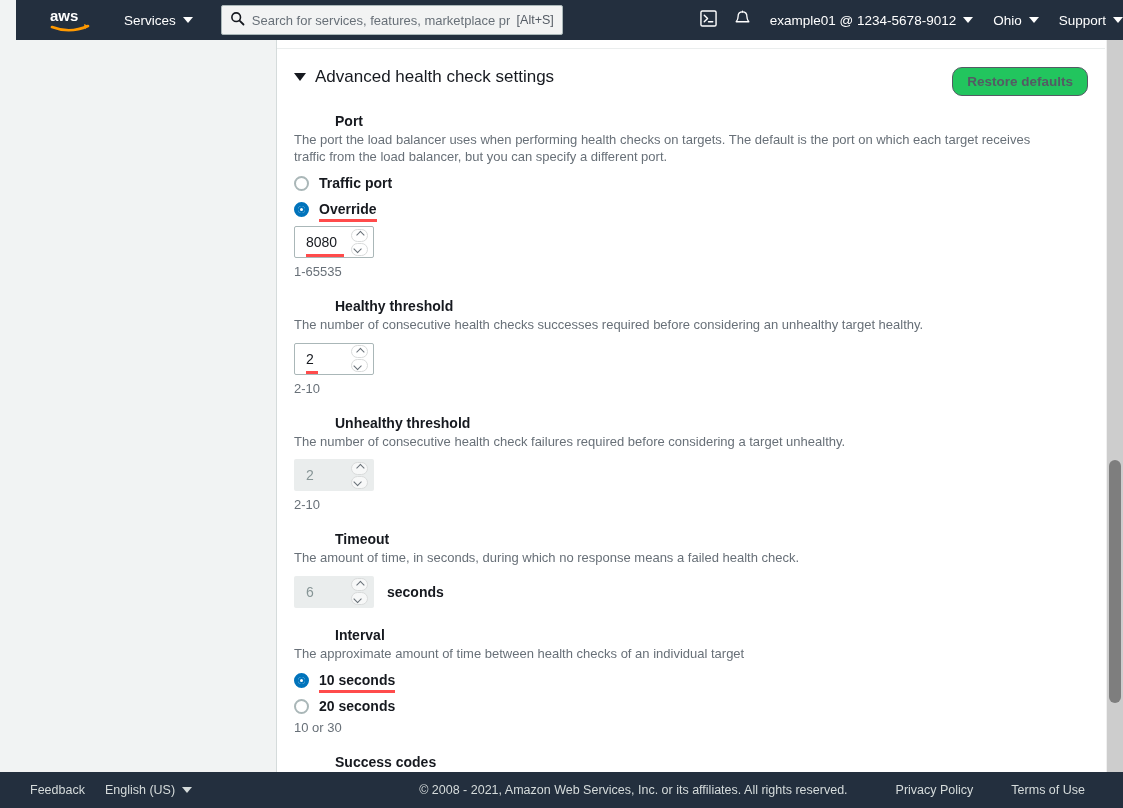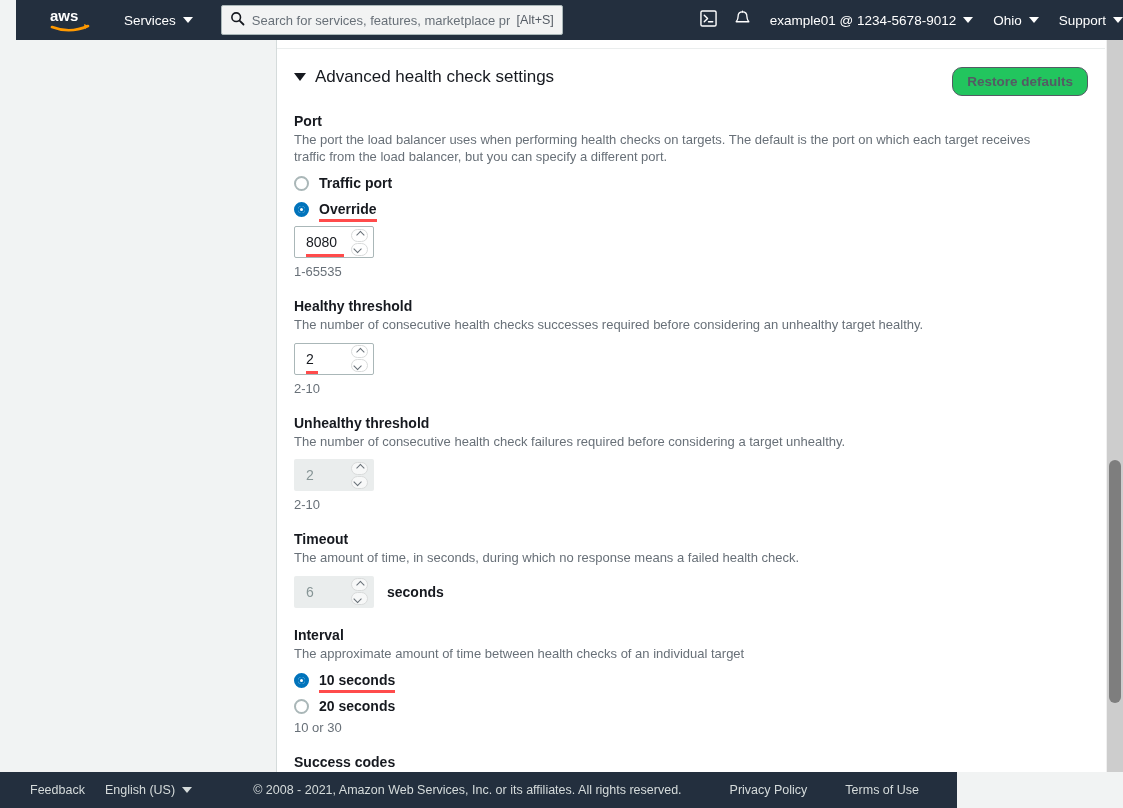--- a/index.html
+++ b/index.html
@@ -147,20 +147,21 @@
     white-space: nowrap;
   }
 
   
   .field { margin-top: 18px; }
   .field.first { margin-top: 16px; }
   .flabel {
     font-size: 14px; font-weight: bold;
     color: #16191f;
     line-height: 18px;
+    margin-left: 41px;
   }
   .fdesc {
     font-size: 13px; color: #687078;
     line-height: 16.5px;
     margin-top: 2px;
     max-width: 760px;
   }
   .fconstraint {
     font-size: 13px; color: #687078;
     margin-top: 6px;
@@ -276,21 +277,21 @@
     top: 420px; height: 243px;
     background: #7e7e7e;
     border-radius: 6px;
     cursor: pointer;
   }
 
   
   .footer {
     position: absolute;
     bottom: 0; left: 0;
-    width: 957px; height: 36px;
+    width: 1123px; height: 36px;
     background: #232f3e;
     display: flex; align-items: center;
     color: #d5dbdb;
     font-size: 12.5px;
   }
   .f-left { display: flex; align-items: center; gap: 0; padding-left: 20px; }
   .f-link {
     color: #d5dbdb; padding: 0 10px; cursor: pointer; white-space: nowrap;
     display: flex; align-items: center; gap: 7px;
   }

